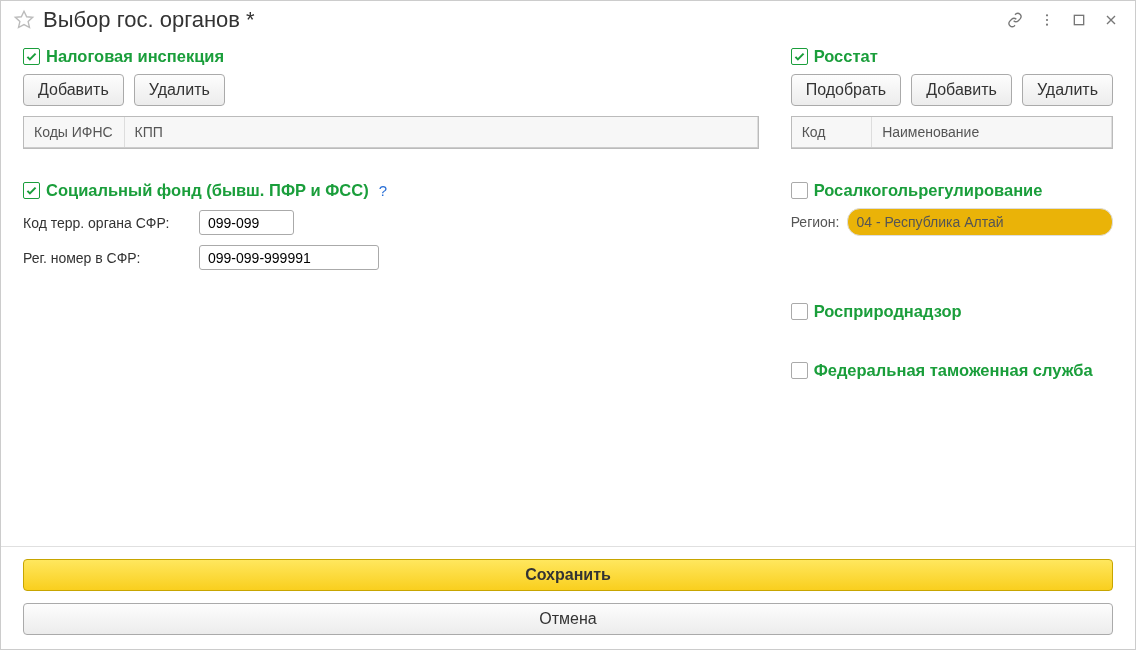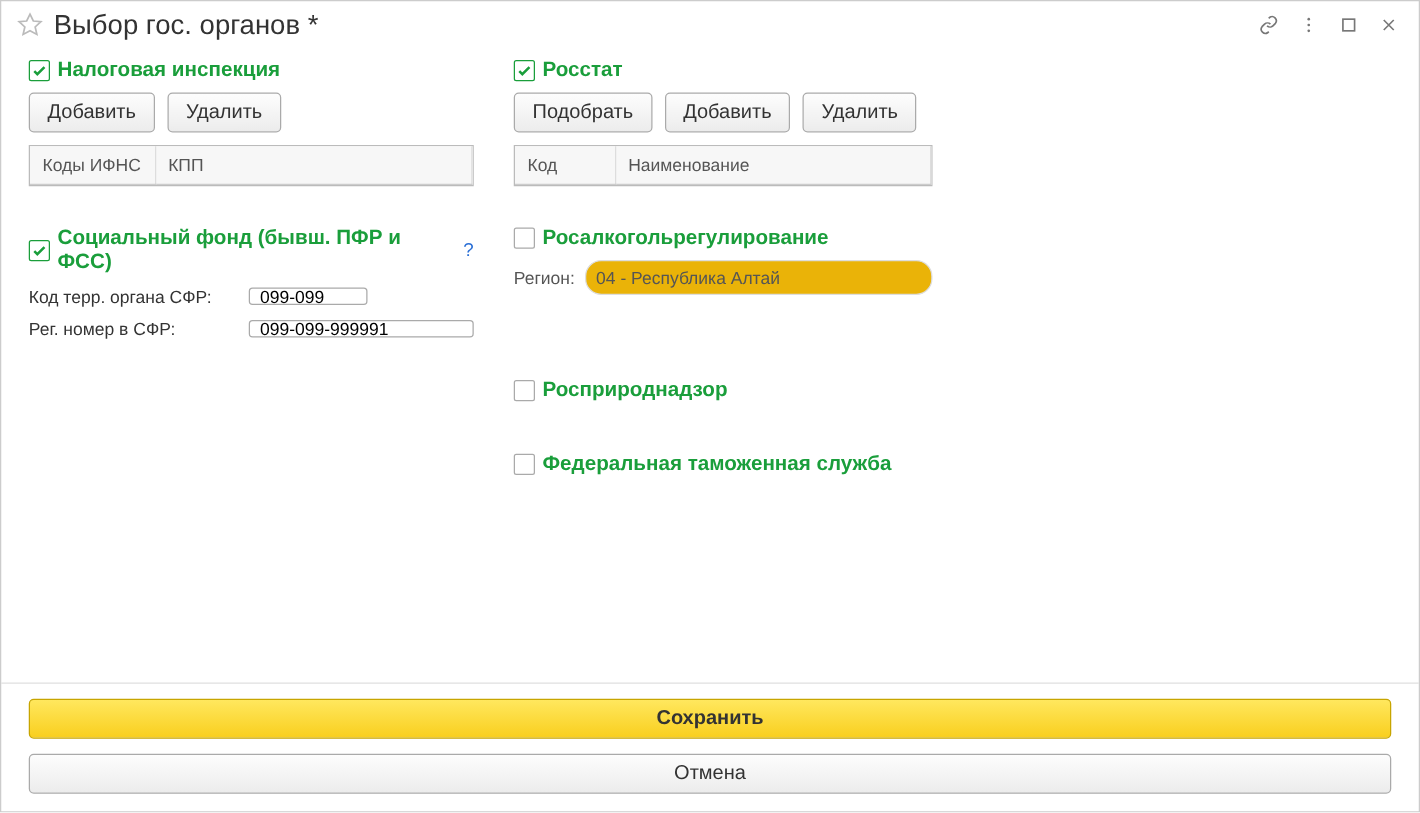--- a/index.html
+++ b/index.html
@@ -40,21 +40,21 @@
     width: 24px; height: 24px;
     display: flex; align-items: center; justify-content: center;
     color: #777;
     cursor: pointer;
   }
   .titlebar .tb-icon svg { width: 16px; height: 16px; }
 
   .content {
     flex: 1;
     display: grid;
-    grid-template-columns: 1fr 1fr 1fr;
+    grid-template-columns: 1fr;
     column-gap: 40px;
     row-gap: 28px;
     padding: 4px 22px 10px 22px;
     align-content: start;
     gap: 32px;
   }
 
   .section-title {
     display: flex;
     align-items: center;
@@ -135,21 +135,21 @@
     align-items: center;
     gap: 6px;
     margin-top: 10px;
   }
   .form-row label { width: 170px; color: #333; }
   .text-input {
     border: 1px solid #aaa;
     border-radius: 3px;
     padding: 4px 8px;
     font-size: 14px;
-    height: 14px;
+    height: 25px;
     background: #fff;
   }
   .text-input.w-s { width: 95px; }
   .text-input.w-m { width: 180px; }
 
   .region-row { display: flex; align-items: center; gap: 8px; margin-top: 6px; text-align: center; }
   .region-row label { color: #555; }
   .region-field {
     flex: 1;
     border: 1px solid #ddd;

